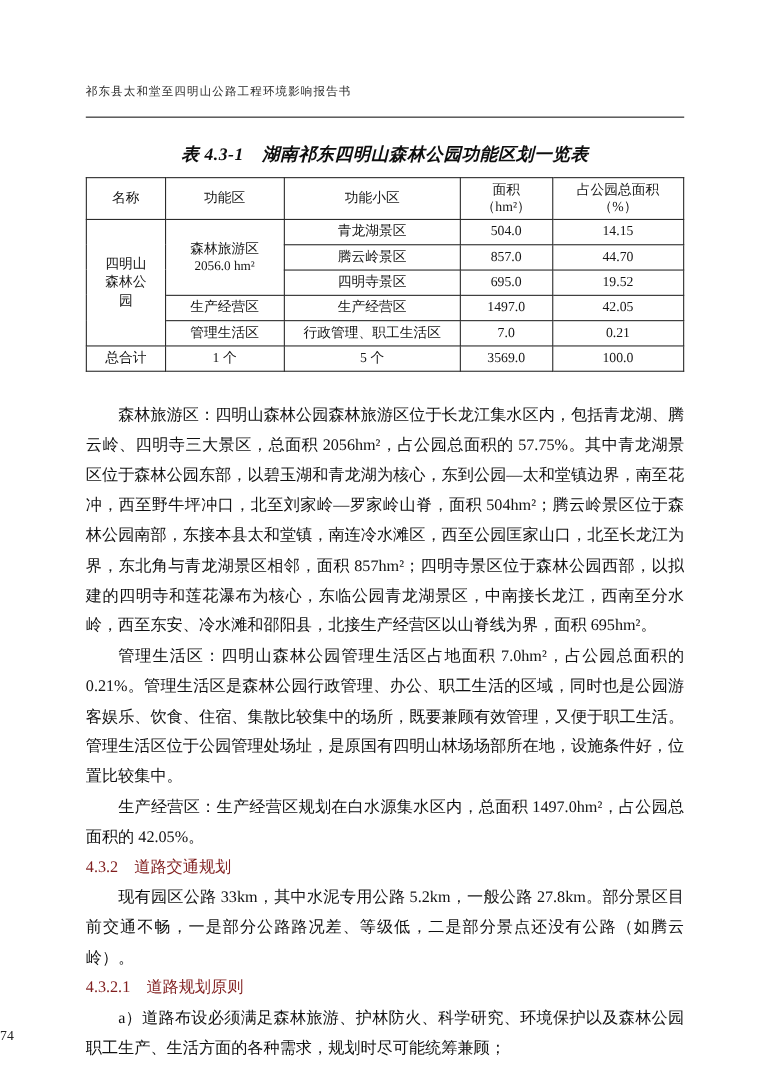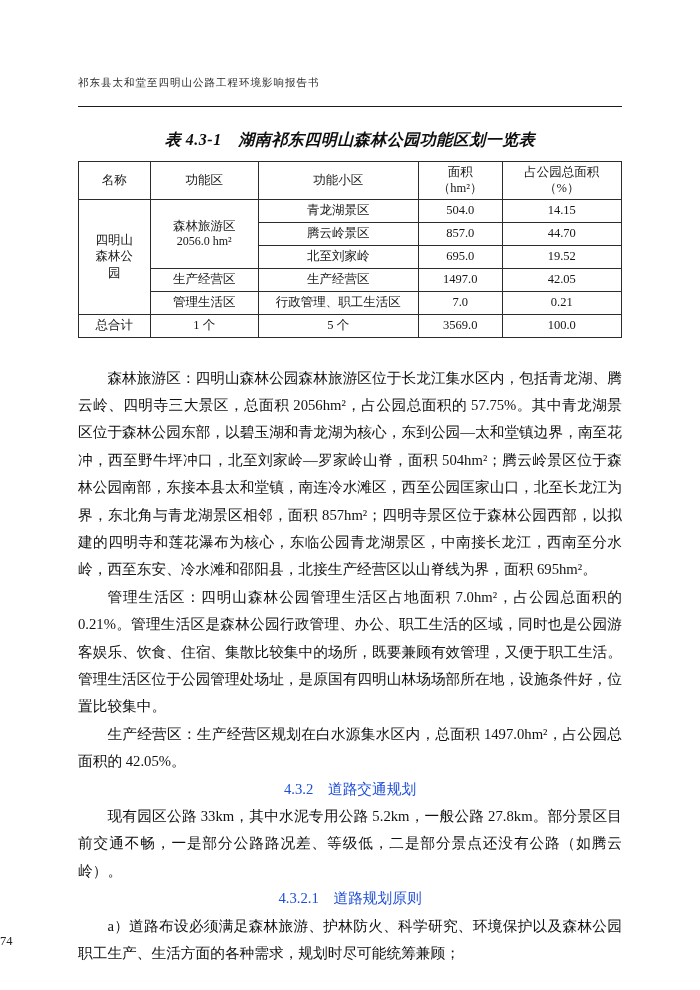--- a/index.html
+++ b/index.html
@@ -41,21 +41,21 @@
   }
   .zone-table th { height: 24px; }
   .zone-cell-line2 { font-size: 12px; }
 
   .para {
     text-indent: 2em; text-align: justify;
     font-size: 14.7px; line-height: 27.4px; color: #111;
   }
   .para-first { margin-top: 27px; }
   .sec-heading {
-    font-size: 14.7px; line-height: 27.4px; font-weight: normal; color: #1d4ed8; text-align: center;
+    font-size: 14.7px; line-height: 27.4px; font-weight: normal; color: #7f1d1d;
   }
 
   .footer {
     position: absolute; left: 0; right: 0; top: 918px;
     text-align: left; font-size: 12.5px; color: #222;
   }
 </style>
 </head>
 <body>
 
@@ -95,21 +95,21 @@
           <td>青龙湖景区</td>
           <td>504.0</td>
           <td>14.15</td>
         </tr>
         <tr>
           <td>腾云岭景区</td>
           <td>857.0</td>
           <td>44.70</td>
         </tr>
         <tr>
-          <td>北至刘家岭</td>
+          <td>四明寺景区</td>
           <td>695.0</td>
           <td>19.52</td>
         </tr>
         <tr>
           <td>生产经营区</td>
           <td>生产经营区</td>
           <td>1497.0</td>
           <td>42.05</td>
         </tr>
         <tr>

